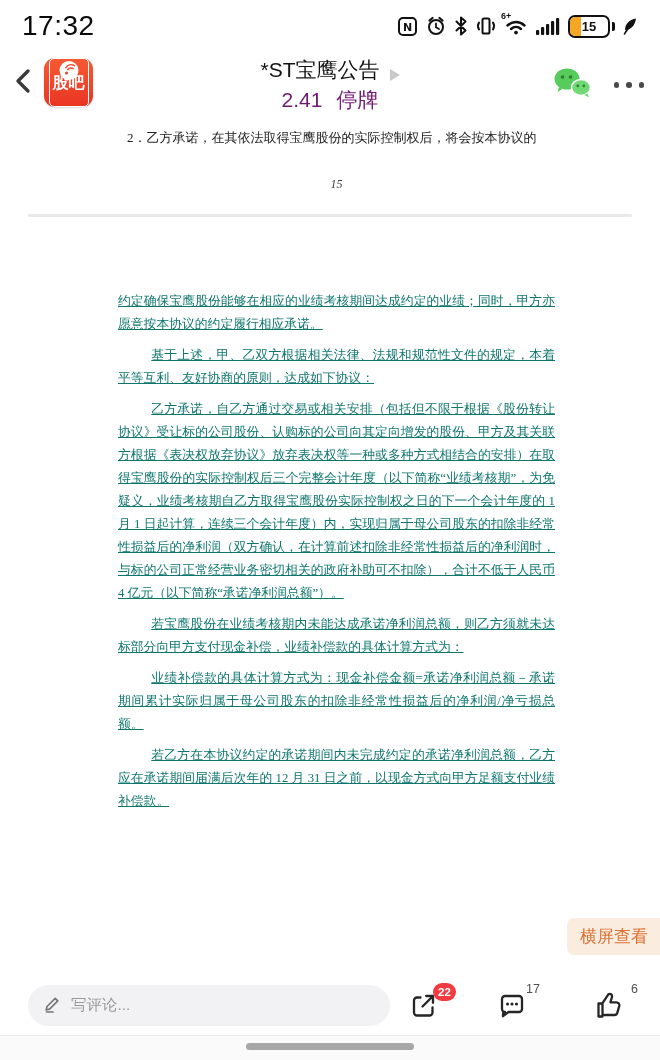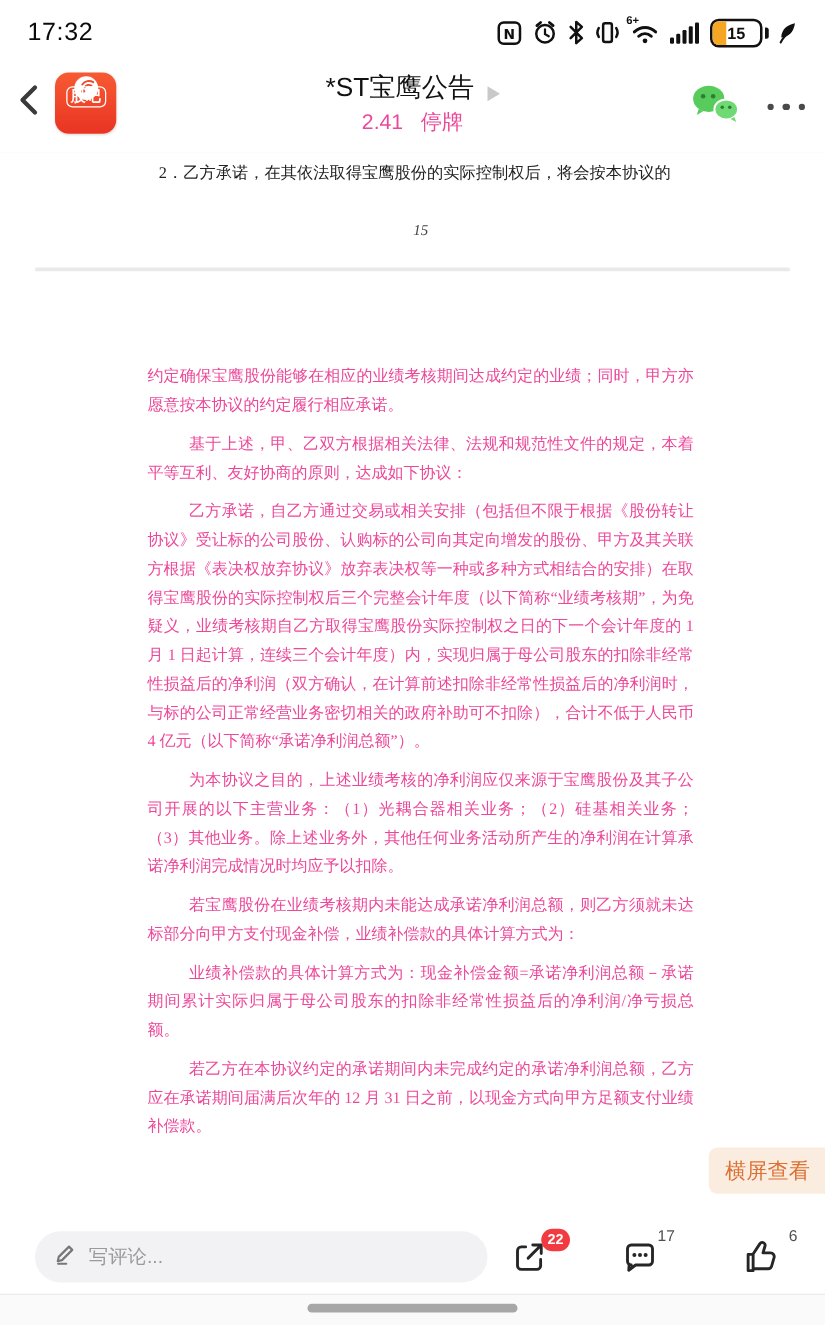--- a/index.html
+++ b/index.html
@@ -1,61 +1,61 @@
 <!DOCTYPE html>
 <html><head>
 <meta charset="utf-8">
 <style>
   html,body{margin:0;padding:0;background:#fff;}
   .screen{position:relative;width:660px;height:1060px;background:#fff;overflow:hidden;
           font-family:"Liberation Sans","DejaVu Sans",sans-serif;color:#1a1a1a;}
   
   .status-bar{position:absolute;top:0;left:0;right:0;height:52px;display:flex;
               align-items:center;justify-content:space-between;padding:0 22px;box-sizing:border-box;}
-  .time{font-size:20px;font-weight:500;letter-spacing:.5px;color:#0a0a0a;}
+  .time{font-size:28px;font-weight:500;letter-spacing:.5px;color:#0a0a0a;}
   .status-icons{display:flex;align-items:center;gap:7px;}
   .status-icons svg{display:block;}
   .battery{position:relative;width:42px;height:23px;border:2px solid #111;border-radius:7px;
            box-sizing:border-box;display:flex;align-items:center;justify-content:center;overflow:hidden;}
   .battery .fill{position:absolute;left:0;top:0;bottom:0;width:30%;background:#F5A623;}
   .battery .pct{position:relative;font-size:13px;font-weight:700;color:#111;line-height:1;}
   .battery-nub{width:3px;height:9px;background:#111;border-radius:0 2px 2px 0;margin-left:-5px;}
   .wifi-wrap{position:relative;}
   .wifi-lbl{position:absolute;left:-3px;top:-5px;font-size:9px;font-weight:700;color:#111;}
   
   .header{position:absolute;top:52px;left:0;right:0;height:70px;background:#fff;
           border-bottom:1px solid #f0f0f0;}
   .header-left{position:absolute;left:12px;top:6px;display:flex;align-items:center;gap:10px;}
   .app-icon{width:49px;height:49px;border-radius:11px;background:linear-gradient(180deg,#F75A33,#E93423);
             position:relative;box-shadow:0 1px 2px rgba(0,0,0,.15);}
   .app-icon .bubble{position:absolute;left:50%;top:3px;transform:translateX(-50%);width:19px;height:19px;
             border-radius:50%;background:#fff;display:flex;align-items:center;justify-content:center;}
-  .app-icon .label{position:absolute;left:50%;bottom:21px;transform:translateX(-50%);
-            border:1.8px solid #fff;border-radius:5px;padding:0 3px;color:#fff;
-            font-size:12px;font-weight:700;line-height:15px;white-space:nowrap;}
+  .app-icon .label{position:absolute;left:50%;bottom:0;transform:translateX(-50%);
+            border:1.8px solid #fff;border-radius:5px;padding:16px 3px;color:#fff;
+            font-size:16px;font-weight:700;line-height:15px;white-space:nowrap;}
   .header-center{position:absolute;left:0;right:0;top:4px;text-align:center;pointer-events:none;}
   .title-row{display:inline-flex;align-items:center;}
   .page-title{font-size:21px;font-weight:500;color:#111;}
   .tri-right{width:0;height:0;border-left:10px solid #c9c9c9;border-top:6px solid transparent;
              border-bottom:6px solid transparent;margin-left:10px;margin-top:10px;}
-  .subtitle{font-size:17px;color:#ec4899;margin-top:2px;}
+  .subtitle{font-size:21px;color:#701a75;margin-top:2px;}
   .subtitle .gap{display:inline-block;width:14px;}
   .header-right{position:absolute;right:16px;top:14px;display:flex;align-items:center;gap:22px;}
   .more-dots{display:flex;gap:7px;}
   .more-dots i{width:5.5px;height:5.5px;border-radius:50%;background:#4a4a4a;}
   
   .content{position:absolute;top:122px;left:0;right:0;height:853px;background:#fff;overflow:hidden;}
   .doc-prev-line{margin:7px 0 0 127px;width:440px;font-family:"Liberation Serif","DejaVu Serif",serif;
                  font-size:13px;color:#222;}
   .page-number{margin:30px 0 0 118px;width:437px;text-align:center;
                font-family:"Liberation Serif","DejaVu Serif",serif;font-style:italic;
                font-size:12px;color:#444;}
   .page-divider{margin:22px auto 0 28px;width:604px;height:3px;background:#e9e9e9;border-radius:2px;}
   .doc-body{margin:73px 0 0 118px;width:437px;font-family:"Liberation Serif","DejaVu Serif",serif;
-            font-size:12.8px;color:#ec4899;text-align:justify;}
+            font-size:12.8px;color:#0f766e;text-align:justify;text-decoration:underline;}
   .doc-p{line-height:23px;margin:0 0 8px 0;}
   .doc-p.body{text-indent:2.6em;}
   .doc-p.body-noindent{text-indent:0;}
   .doc-p.heading{font-weight:700;text-indent:1.9em;font-family:"Liberation Sans","DejaVu Sans",sans-serif;
                  font-size:13px;margin:4px 0 10px 0;}
   .landscape-btn{position:absolute;right:0;top:796px;border:none;cursor:pointer;
                  background:#FAEDE0;color:#DC7135;font-size:17px;line-height:1;
                  padding:10px 12px 10px 13px;border-radius:7px 0 0 7px;
                  font-family:"Liberation Sans","DejaVu Sans",sans-serif;}
   
@@ -189,21 +189,20 @@
   </div>
 
   <div class="content">
     <div class="doc-prev-line">2．乙方承诺，在其依法取得宝鹰股份的实际控制权后，将会按本协议的</div>
     <div class="page-number">15</div>
     <div class="page-divider"></div>
     <div class="doc-body">
         <div class="doc-p body-noindent">约定确保宝鹰股份能够在相应的业绩考核期间达成约定的业绩；同时，甲方亦愿意按本协议的约定履行相应承诺。</div>
         <div class="doc-p body">基于上述，甲、乙双方根据相关法律、法规和规范性文件的规定，本着平等互利、友好协商的原则，达成如下协议：</div>
         <div class="doc-p body">乙方承诺，自乙方通过交易或相关安排（包括但不限于根据《股份转让协议》受让标的公司股份、认购标的公司向其定向增发的股份、甲方及其关联方根据《表决权放弃协议》放弃表决权等一种或多种方式相结合的安排）在取得宝鹰股份的实际控制权后三个完整会计年度（以下简称“业绩考核期”，为免疑义，业绩考核期自乙方取得宝鹰股份实际控制权之日的下一个会计年度的 1 月 1 日起计算，连续三个会计年度）内，实现归属于母公司股东的扣除非经常性损益后的净利润（双方确认，在计算前述扣除非经常性损益后的净利润时，与标的公司正常经营业务密切相关的政府补助可不扣除），合计不低于人民币 4 亿元（以下简称“承诺净利润总额”）。</div>
-        <div class="doc-p body">为本协议之目的，上述业绩考核的净利润应仅来源于宝鹰股份及其子公司开展的以下主营业务：（1）光耦合器相关业务；（2）硅基相关业务；（3）其他业务。除上述业务外，其他任何业务活动所产生的净利润在计算承诺净利润完成情况时均应予以扣除。</div>
         <div class="doc-p body">若宝鹰股份在业绩考核期内未能达成承诺净利润总额，则乙方须就未达标部分向甲方支付现金补偿，业绩补偿款的具体计算方式为：</div>
         <div class="doc-p body">业绩补偿款的具体计算方式为：现金补偿金额=承诺净利润总额－承诺期间累计实际归属于母公司股东的扣除非经常性损益后的净利润/净亏损总额。</div>
         <div class="doc-p body">若乙方在本协议约定的承诺期间内未完成约定的承诺净利润总额，乙方应在承诺期间届满后次年的 12 月 31 日之前，以现金方式向甲方足额支付业绩补偿款。</div>
       </div>
     <button class="landscape-btn">横屏查看</button>
   </div>
 
   <div class="bottom-bar">
     <div class="comment-pill">
       <span>

